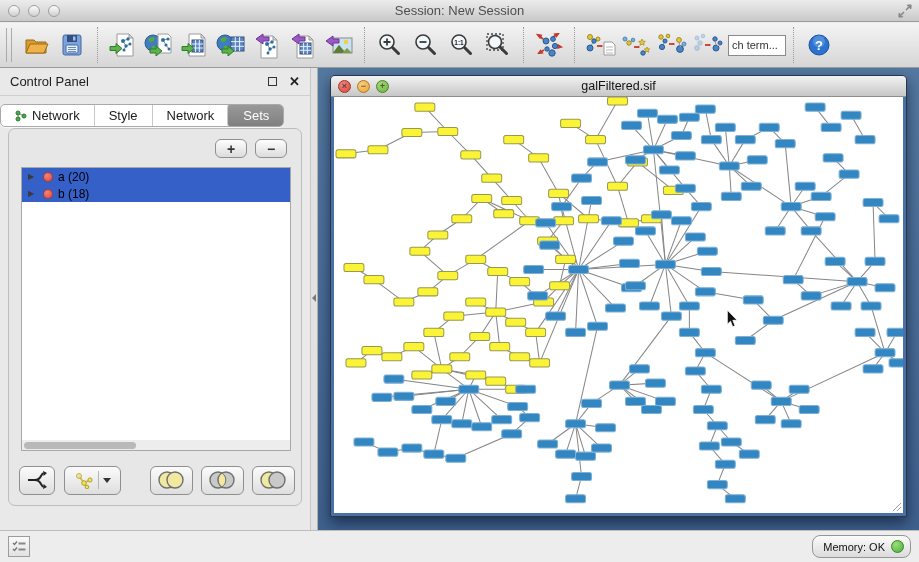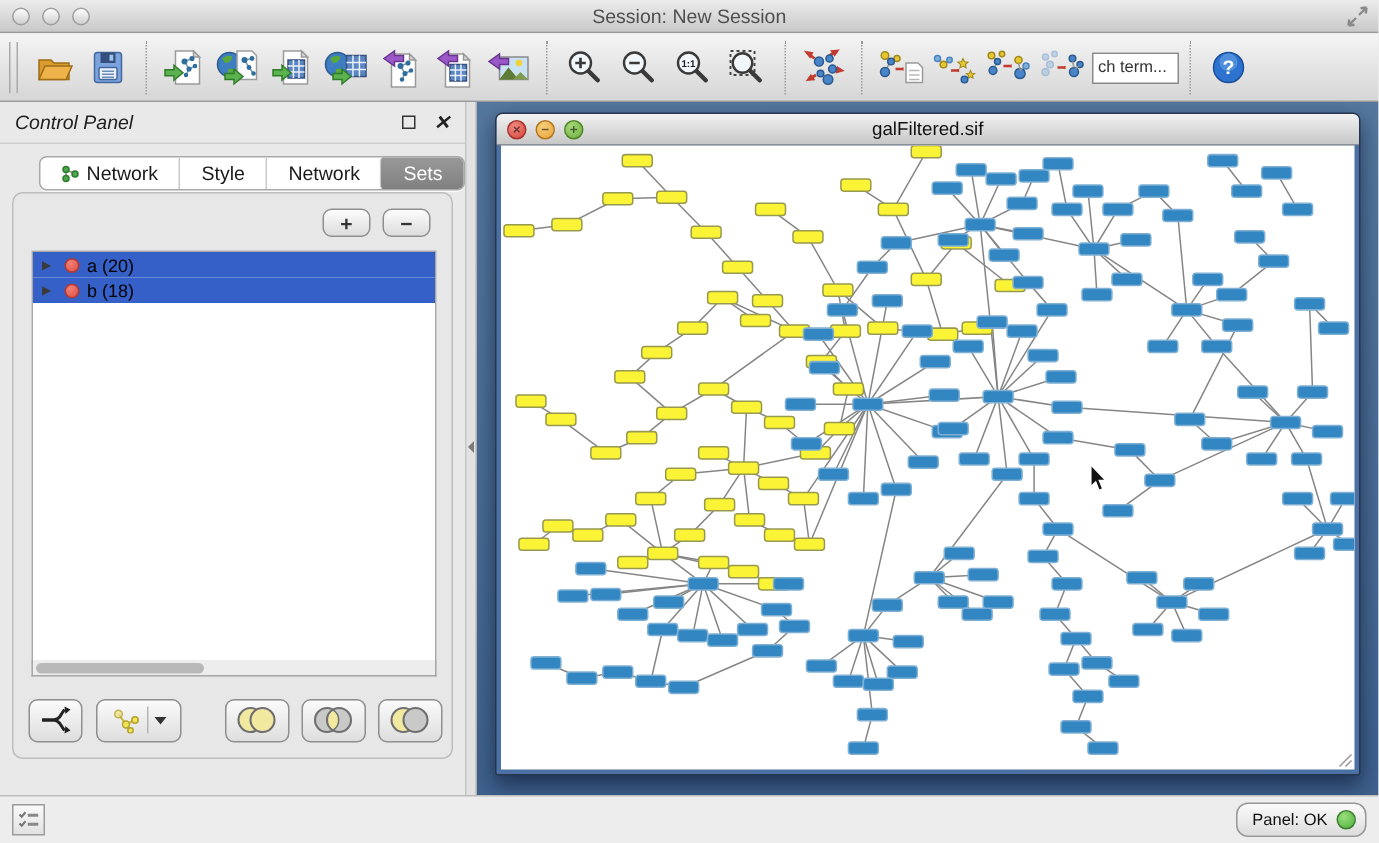--- a/index.html
+++ b/index.html
@@ -28,26 +28,26 @@
   .search-wrap { margin-left:2px; }
   .search-input { width:58px; height:21px; border:1px solid #8a8a8a; background:#fff;
     font-size:11px; color:#333; padding:0 3px; font-family:"Liberation Sans",sans-serif; }
 
   
   .content { position:absolute; left:0; top:68px; width:919px; height:462px; }
 
   
   .cpanel { position:absolute; left:0; top:0; width:310px; height:462px; background:#E9E9E9; }
   .cp-header { height:28px; display:flex; align-items:center; padding:0 10px;
-    border-bottom:1px solid #cfcfcf;font-style:italic; }
+    border-bottom:1px solid #cfcfcf; }
   .cp-title { font-size:13px; color:#1d1d1d; flex:1; }
   .cp-float { width:9px; height:9px; border:1.5px solid #333; margin-right:12px; }
   .cp-close { font-size:13px; font-weight:bold; color:#222; line-height:1; }
 
-  .tabrow { display:flex; justify-content:flex-end; padding:8px 0 6px 0; }
+  .tabrow { display:flex; justify-content:flex-start; padding:8px 0 6px 0; }
   .tabs { display:flex; border:1px solid #a9a9a9; border-radius:5px; background:#fff;
     overflow:hidden; box-shadow:0 1px 0 rgba(255,255,255,.7); }
   .tab { padding:3px 14px; font-size:13px; color:#1a1a1a; display:flex; align-items:center; gap:5px; }
   .tab + .tab { border-left:1px solid #c9c9c9; }
   .tab.selected { background:linear-gradient(#9a9a9a,#7f7f7f); color:#fff; border-radius:4px; margin:-1px; padding:0 15px; }
   .net-ico { width:12px; height:12px; }
 
   .groupbox { position:absolute; left:8px; top:60px; width:294px; height:378px;
     border:1px solid #bdbdbd; border-radius:7px; background:#E7E7E7; }
   .pm-row { position:absolute; right:14px; top:10px; display:flex; gap:8px; }
@@ -914,18 +914,18 @@
   <div class="statusbar">
     <div class="task-ico">
       <svg width="14" height="13" viewBox="0 0 14 13">
         <path d="M1 3 l1.5 1.5 L5 1.5" fill="none" stroke="#777" stroke-width="1.4"></path>
         <rect x="6.5" y="2.5" width="7" height="2" fill="#888"></rect>
         <path d="M1 9 l1.5 1.5 L5 7.5" fill="none" stroke="#777" stroke-width="1.4"></path>
         <rect x="6.5" y="8.5" width="7" height="2" fill="#888"></rect>
       </svg>
     </div>
     <div class="mem-pill">
-      <span>Panel: OK</span>
+      <span>Memory: OK</span>
       <span class="mem-dot"></span>
     </div>
   </div>
 
 </div>
 
 </body></html>

